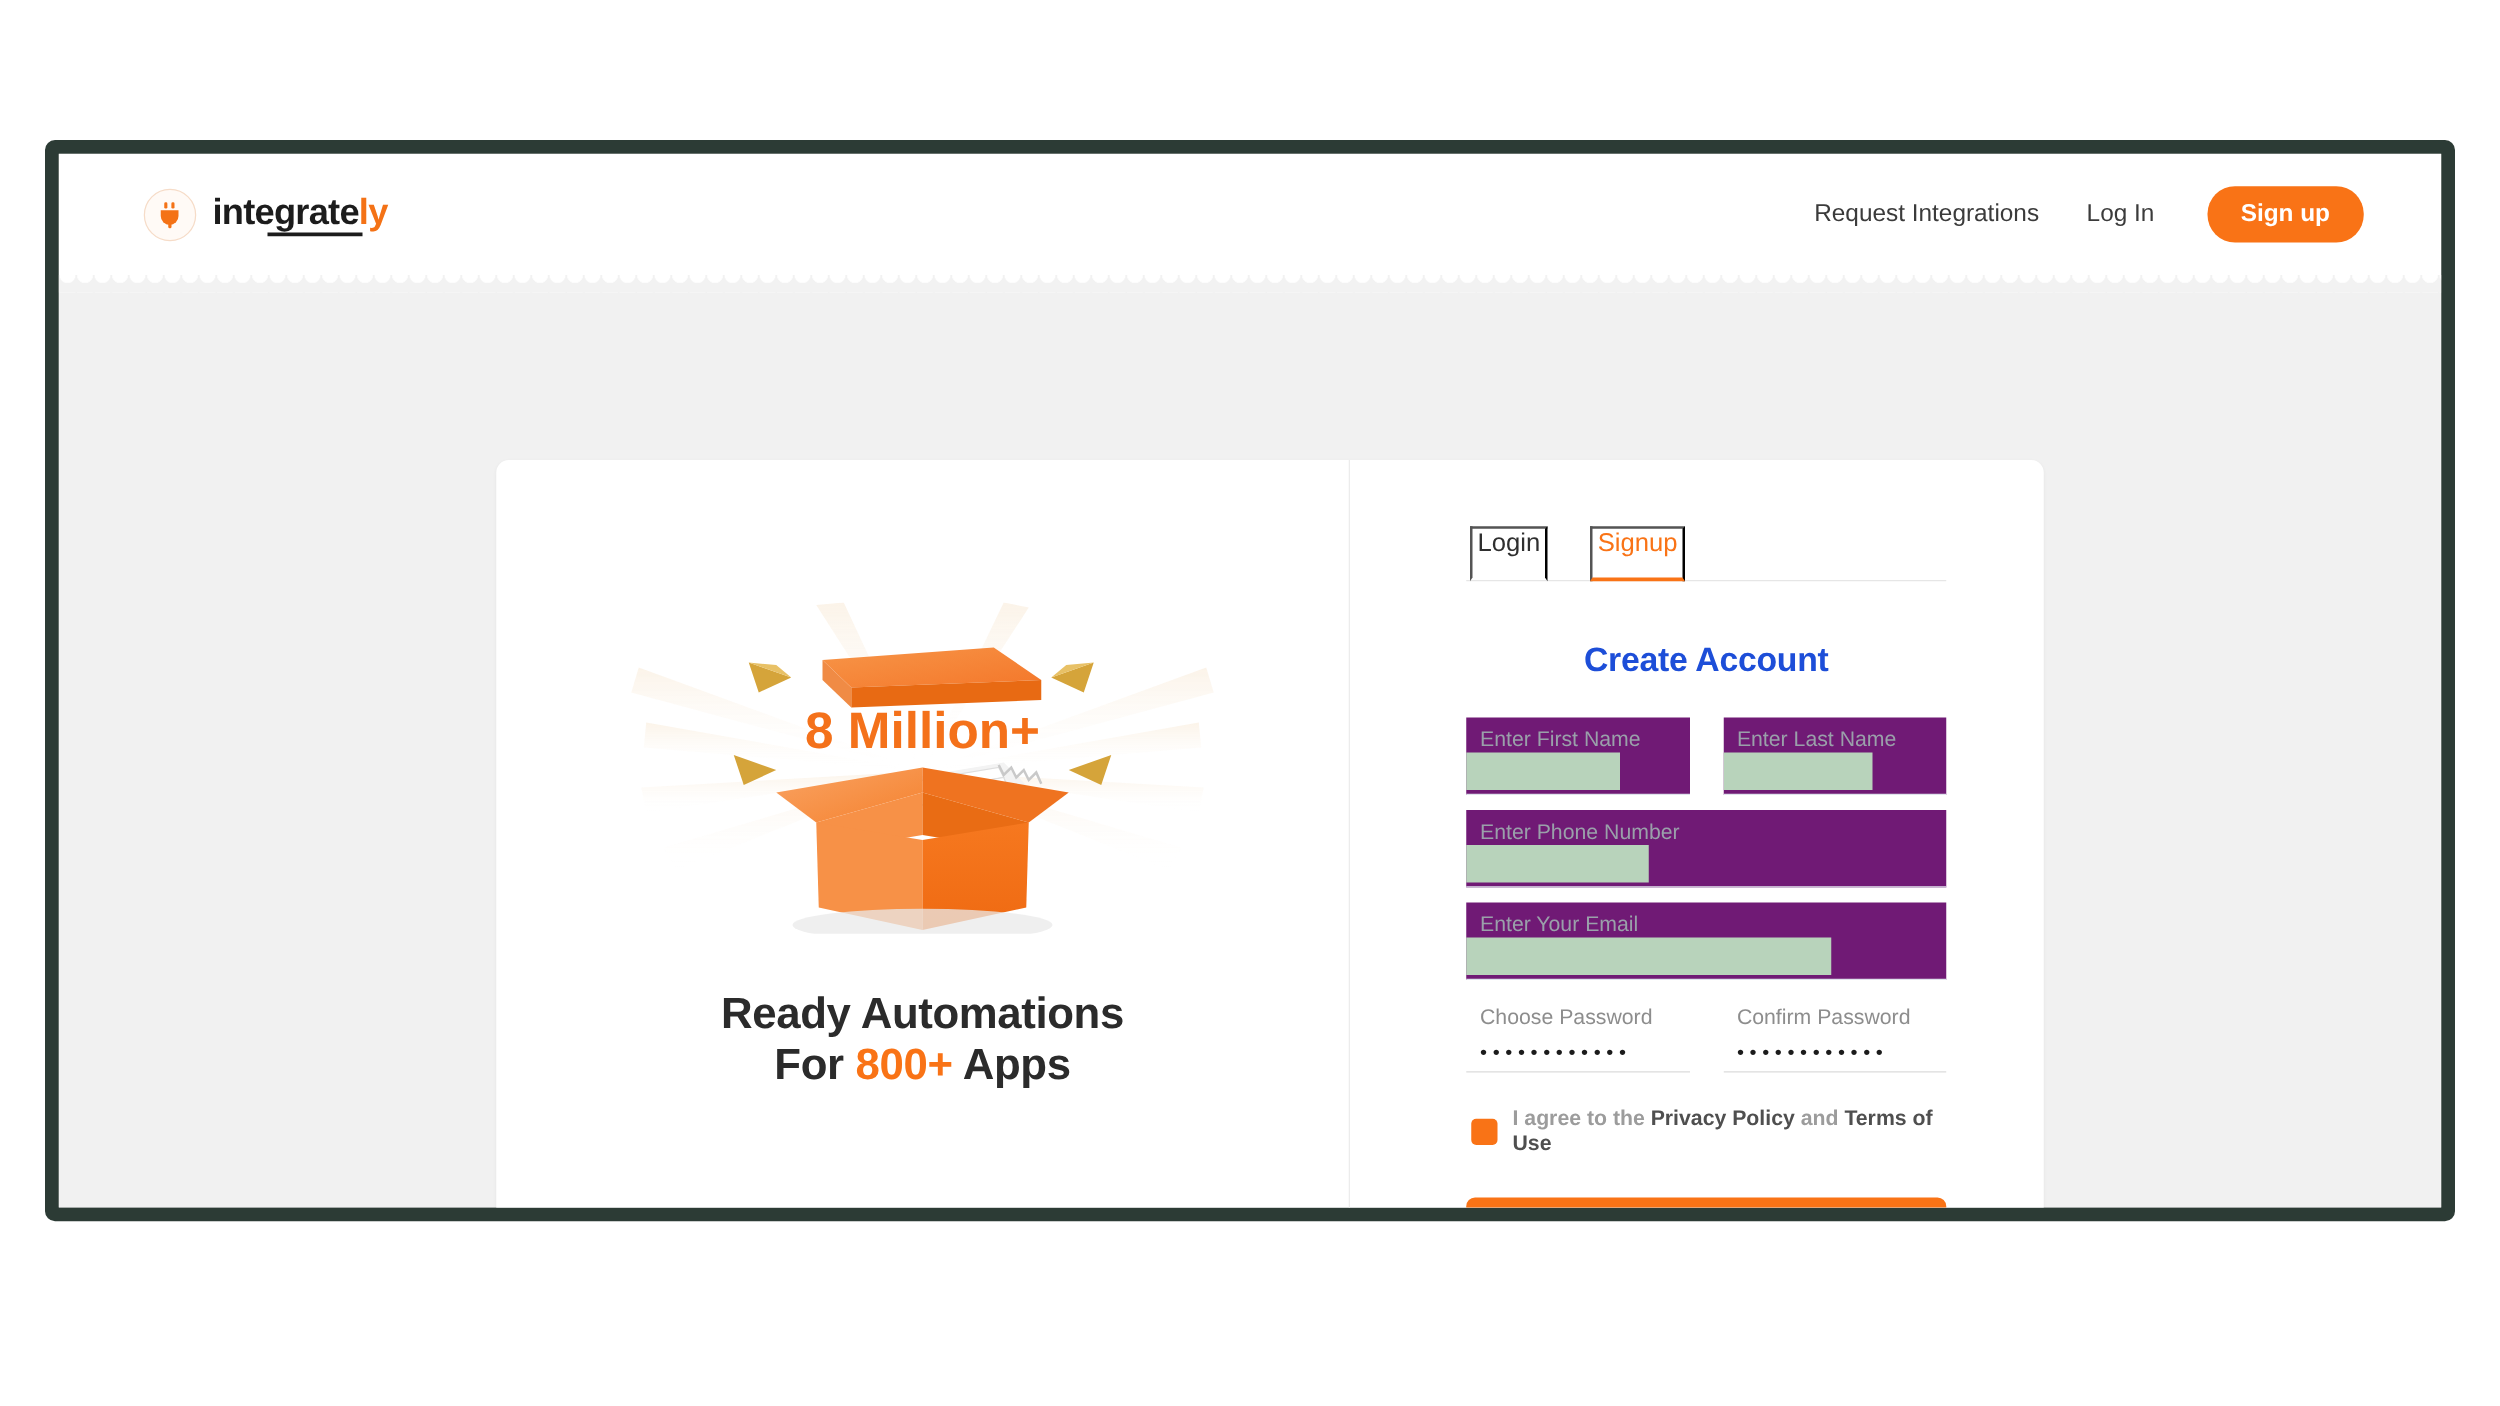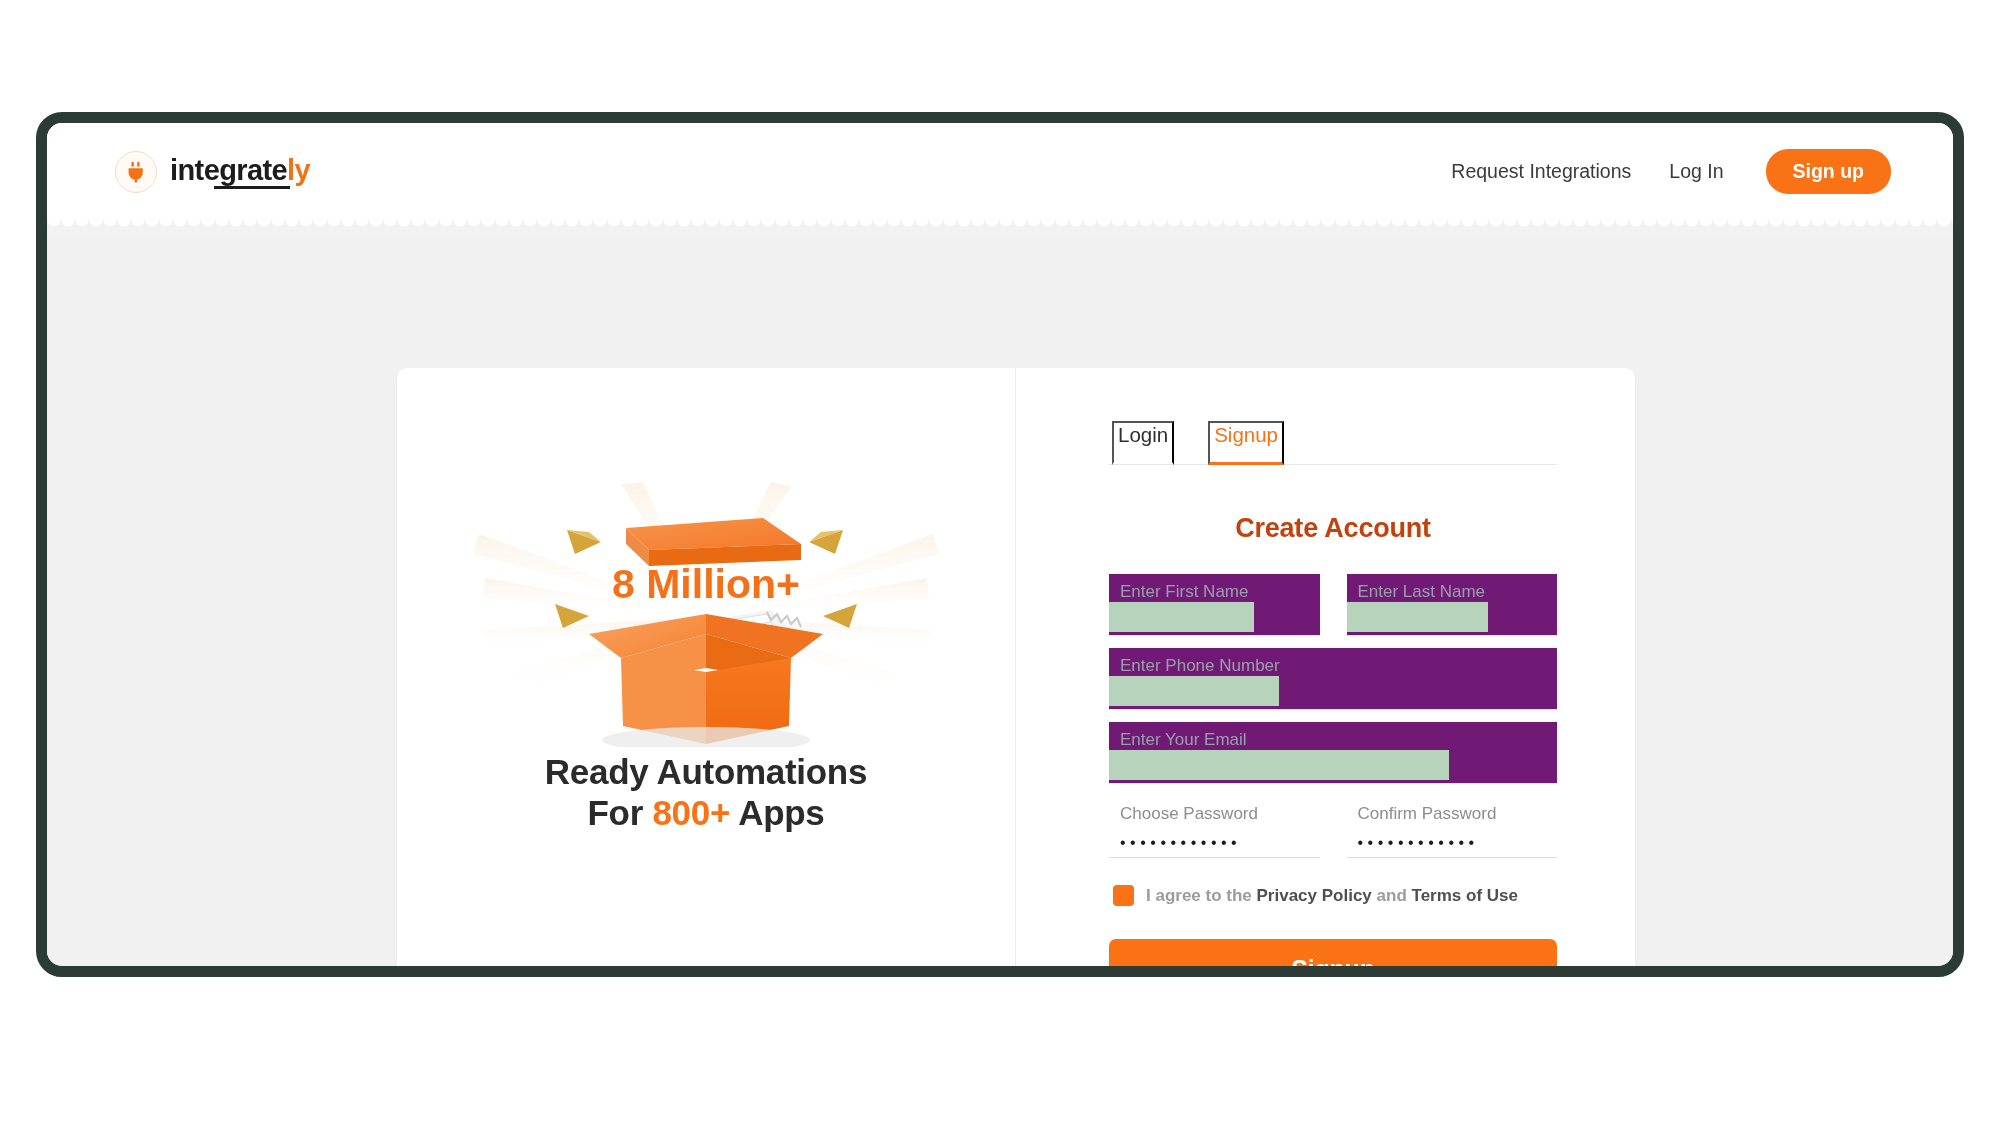--- a/index.html
+++ b/index.html
@@ -13,21 +13,21 @@
   }
 
   
   #app-frame {
     position: absolute;
     left: 36px;
     top: 112px;
     width: 1928px;
     height: 865px;
     border: 11px solid #2c3b35;
-    border-radius: 26px;
+    border-radius: 8px;
     background: #f1f1f1;
     overflow: hidden;
   }
 
   
   #site-header {
     position: relative;
     height: 97px;
     background: #ffffff;
     display: flex;
@@ -117,27 +117,28 @@
     height: 700px;
     background: #ffffff;
     border-radius: 10px;
     display: flex;
     overflow: hidden;
     box-shadow: 0 1px 3px rgba(0,0,0,.05);
   }
 
   
   #promo-panel {
-    width: 619px;
+    width: 683px;
     border-right: 1px solid #ececec;
     position: relative;
     display: flex;
     flex-direction: column;
     align-items: center;
     padding-top: 40px;
+    gap: 39px;
   }
 
   #hero-illustration {
     position: relative;
     width: 470px;
     height: 265px;
     margin-top: 74px;
   }
   #hero-illustration svg { display: block; width: 100%; height: 100%; }
 
@@ -185,21 +186,21 @@
   }
   .auth-tab.active {
     color: #f97316;
     border-bottom-color: #f97316;
   }
 
   #form-title {
     text-align: center;
     font-size: 27px;
     font-weight: bold;
-    color: #c2410c;
+    color: #1d4ed8;
     margin-top: 48px;
     letter-spacing: -.2px;
   }
 
   #signup-form { margin-top: 30px; }
 
   .field-row {
     display: flex;
     gap: 27px;
     margin-bottom: 12px;

